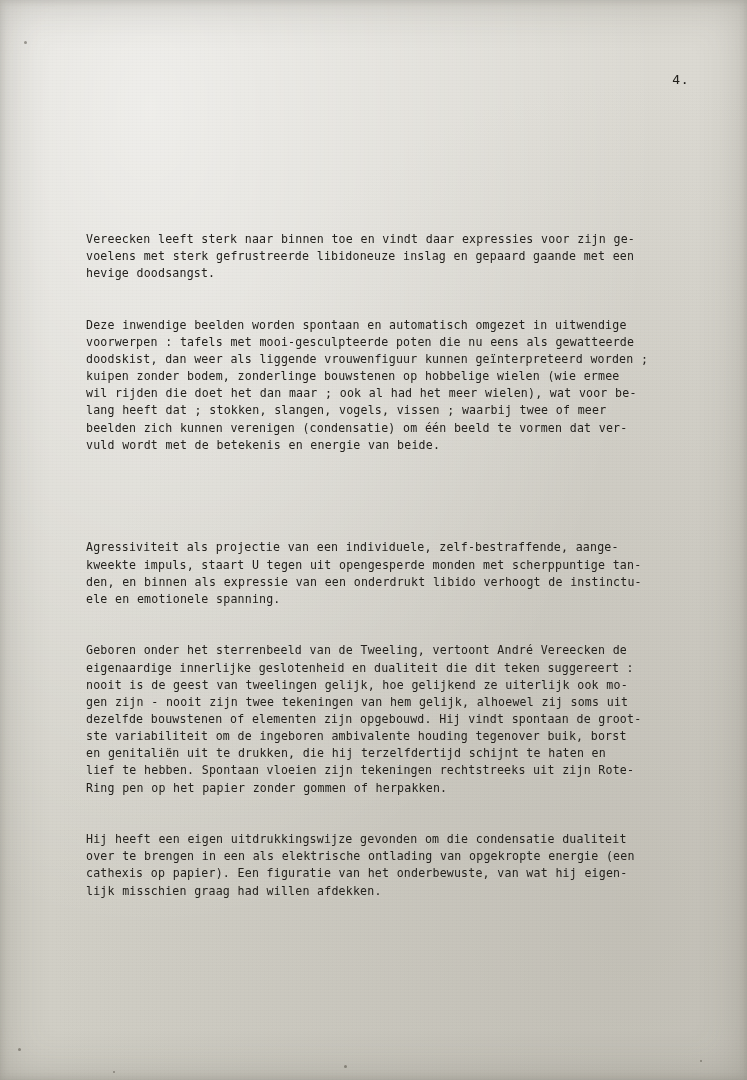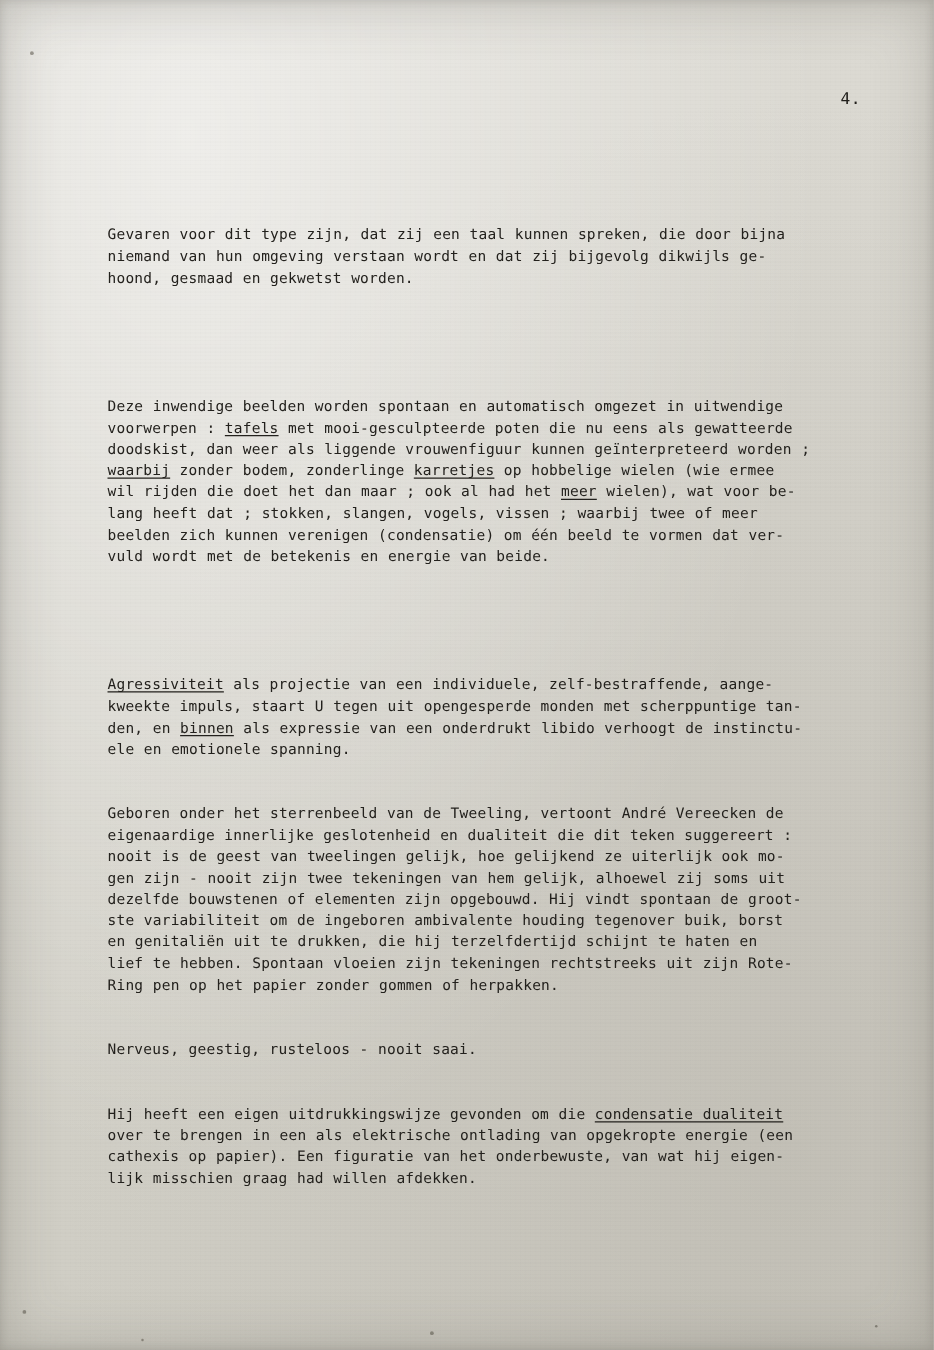--- a/index.html
+++ b/index.html
@@ -58,58 +58,57 @@
     line-height: 17.15px;
     letter-spacing: 0.18px;
     white-space: pre-wrap;
     word-spacing: 0.4px;
   }
   .para {
     margin: 0 0 0 0;
     white-space: pre-wrap;
   }
   .gap-lg { height: 17px; }
-  .u { text-decoration: underline; text-underline-offset: 2px; }
+  .u { text-underline-offset: 2px; }
 </style>
 </head>
 <body>
 
 <div class="page">
 
   <div class="page-number">4.</div>
 
   <div class="body-text">
 
-    <div class="para"><span>Gevaren voor dit type zijn, dat zij een taal kunnen spreken, die door bijna
-niemand van hun omgeving verstaan wordt en dat zij bijgevolg dikwijls ge-
-hoond, gesmaad en gekwetst worden.</span></div>
     <div class="gap-lg"></div>
+    <div class="para"><span>Vereecken leeft sterk naar binnen toe en vindt daar expressies voor zijn ge-
+voelens met sterk gefrustreerde libidoneuze inslag en gepaard gaande met een
+hevige doodsangst.</span></div>
     <div class="para"><span>Deze inwendige beelden worden spontaan en automatisch omgezet in uitwendige
 voorwerpen : <span class="u">tafels</span> met mooi-gesculpteerde poten die nu eens als gewatteerde
 doodskist, dan weer als liggende vrouwenfiguur kunnen geïnterpreteerd worden ;
-<span class="u">waarbij</span> zonder bodem, zonderlinge <span class="u">karretjes</span> op hobbelige wielen (wie ermee
+<span class="u">kuipen</span> zonder bodem, zonderlinge <span class="u">bouwstenen</span> op hobbelige wielen (wie ermee
 wil rijden die doet het dan maar ; ook al had het <span class="u">meer</span> wielen), wat voor be-
 lang heeft dat ; stokken, slangen, vogels, vissen ; waarbij twee of meer
 beelden zich kunnen verenigen (condensatie) om één beeld te vormen dat ver-
 vuld wordt met de betekenis en energie van beide.</span></div>
     <div class="gap-lg"></div>
     <div class="para"><span><span class="u">Agressiviteit</span> als projectie van een individuele, zelf-bestraffende, aange-
 kweekte impuls, staart U tegen uit opengesperde monden met scherppuntige tan-
 den, en <span class="u">binnen</span> als expressie van een onderdrukt libido verhoogt de instinctu-
 ele en emotionele spanning.</span></div>
     <div class="para"><span>Geboren onder het sterrenbeeld van de Tweeling, vertoont André Vereecken de
 eigenaardige innerlijke geslotenheid en dualiteit die dit teken suggereert :
 nooit is de geest van tweelingen gelijk, hoe gelijkend ze uiterlijk ook mo-
 gen zijn - nooit zijn twee tekeningen van hem gelijk, alhoewel zij soms uit
 dezelfde bouwstenen of elementen zijn opgebouwd. Hij vindt spontaan de groot-
 ste variabiliteit om de ingeboren ambivalente houding tegenover buik, borst
 en genitaliën uit te drukken, die hij terzelfdertijd schijnt te haten en
 lief te hebben. Spontaan vloeien zijn tekeningen rechtstreeks uit zijn Rote-
 Ring pen op het papier zonder gommen of herpakken.</span></div>
-    <div class="para"><span>Nerveus, geestig, rusteloos - nooit saai.</span></div>
     <div class="para"><span>Hij heeft een eigen uitdrukkingswijze gevonden om die <span class="u">condensatie dualiteit</span>
 over te brengen in een als elektrische ontlading van opgekropte energie (een
 cathexis op papier). Een figuratie van het onderbewuste, van wat hij eigen-
 lijk misschien graag had willen afdekken.</span></div>
 
     
 
     
     
     

